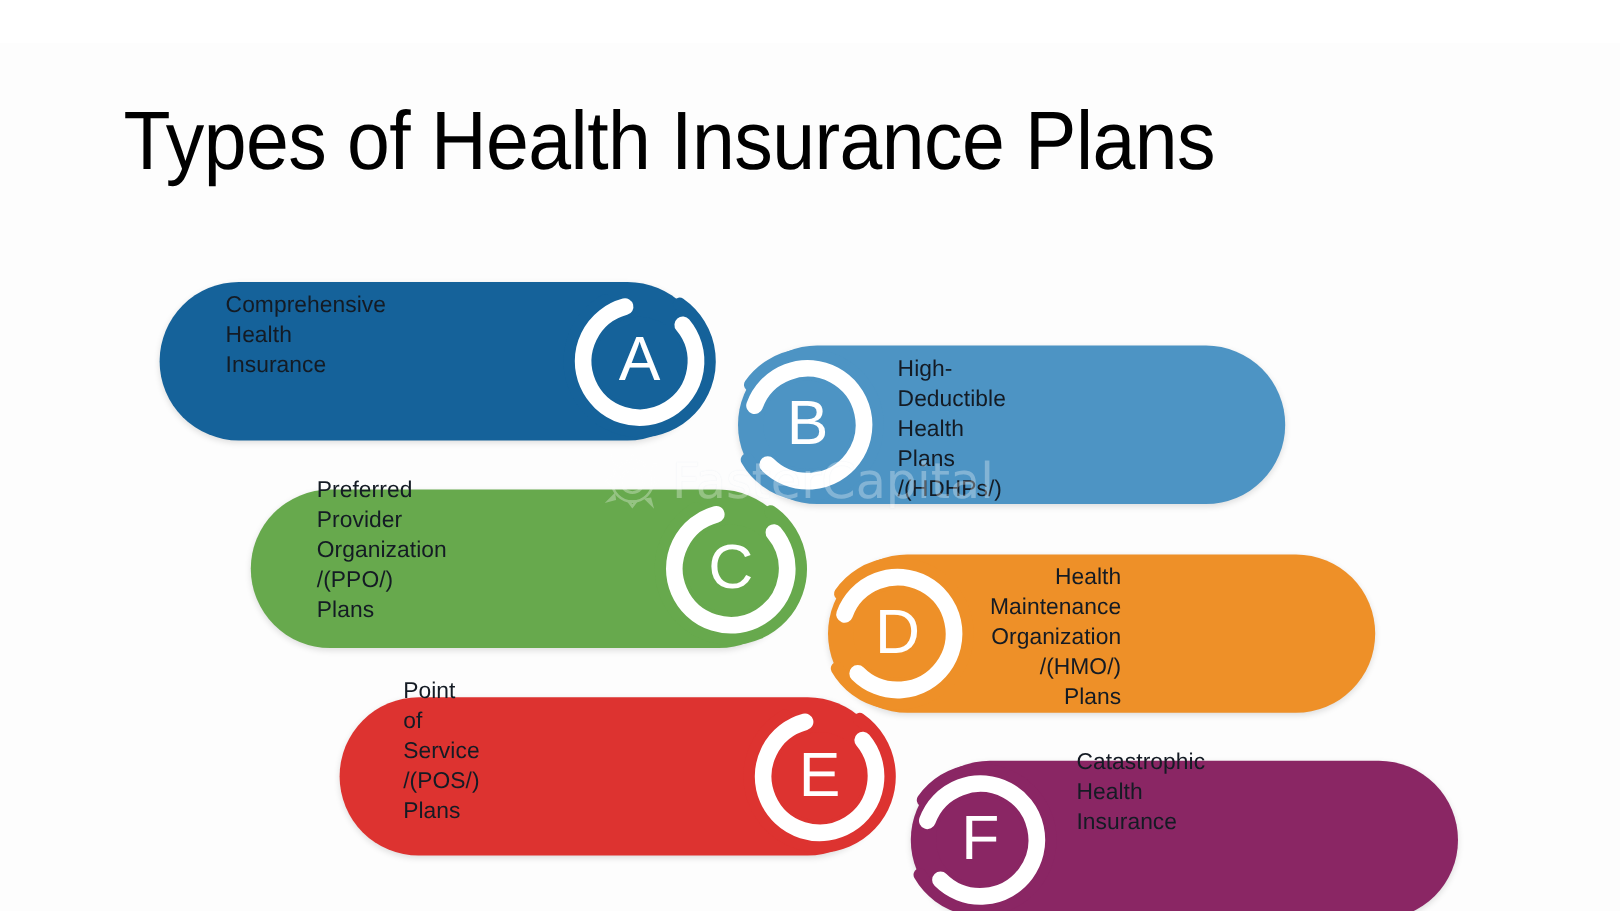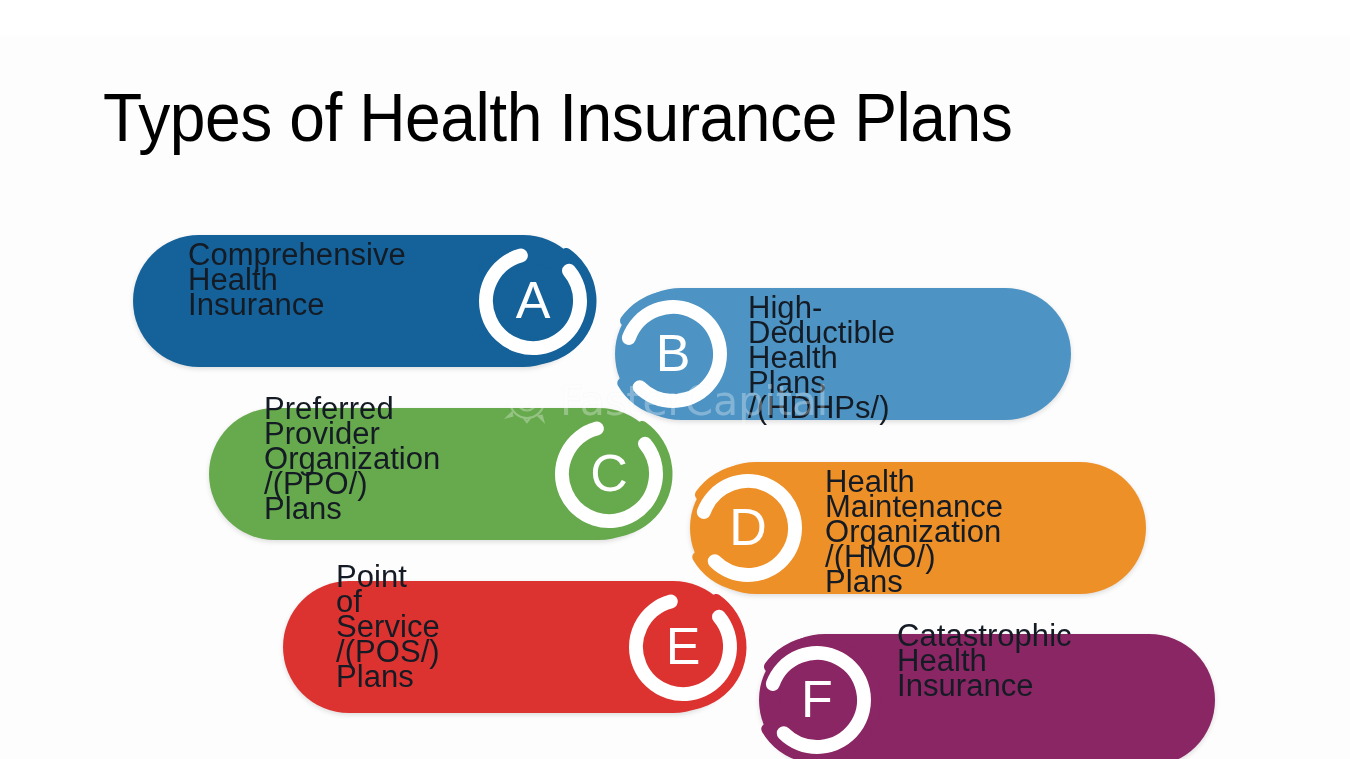--- a/index.html
+++ b/index.html
@@ -58,21 +58,21 @@
   
   .row { position: absolute; }
   .bar {
     position: absolute;
     border-radius: 70px;
     box-shadow: 0 2px 5px rgba(0,0,0,0.13);
   }
   .bar-label {
     position: absolute;
     font-family: "Liberation Sans", sans-serif;
-    font-size: 31px;
+    font-size: 19px;
     line-height: 25px;
     color: #111827;
     white-space: pre-line;
     letter-spacing: 0.05px;
   }
   .bar-label.dark-on-color { color: #141b24; }
 
   
   .badge {
     position: absolute;
@@ -147,21 +147,21 @@
           <svg viewBox="0 0 132 132">
             <path d="M 99.27 18.49 A 58 58 0 1 1 37.00 15.77" fill="none" stroke="#67A94D" stroke-width="11" stroke-linecap="round"></path>
             <path d="M 102.00 35.79 A 47 47 0 1 1 53.84 20.60" fill="none" stroke="#ffffff" stroke-width="14" stroke-linecap="round"></path>
             <circle cx="66" cy="66" r="37" fill="#67A94D"></circle>
           </svg>
           <span class="letter">C</span>
         </div>
       </div>
       <div class="row" style="left: 0px; top: 0px; z-index: 13;">
         <div class="bar" style="left: 690px; top: 426px; width: 456px; height: 132px; background: rgb(238, 144, 40);"></div>
-        <div class="bar-label dark-on-color" style="left: 825px; top: 433px;">Health Maintenance
+        <div class="bar-label dark-on-color" style="left: 825px; top: 433px; text-align: right;">Health Maintenance
 Organization /(HMO/)
 Plans</div>
         <div class="badge" style="left: 682px; top: 426px;">
           <svg viewBox="0 0 132 132">
             <path d="M 18.49 32.73 A 58 58 0 1 1 15.77 95.00" fill="none" stroke="#EE9028" stroke-width="11" stroke-linecap="round"></path>
             <path d="M 21.83 49.93 A 47 47 0 1 1 32.77 99.23" fill="none" stroke="#ffffff" stroke-width="14" stroke-linecap="round"></path>
             <circle cx="66" cy="66" r="37" fill="#EE9028"></circle>
           </svg>
           <span class="letter">D</span>
         </div>

